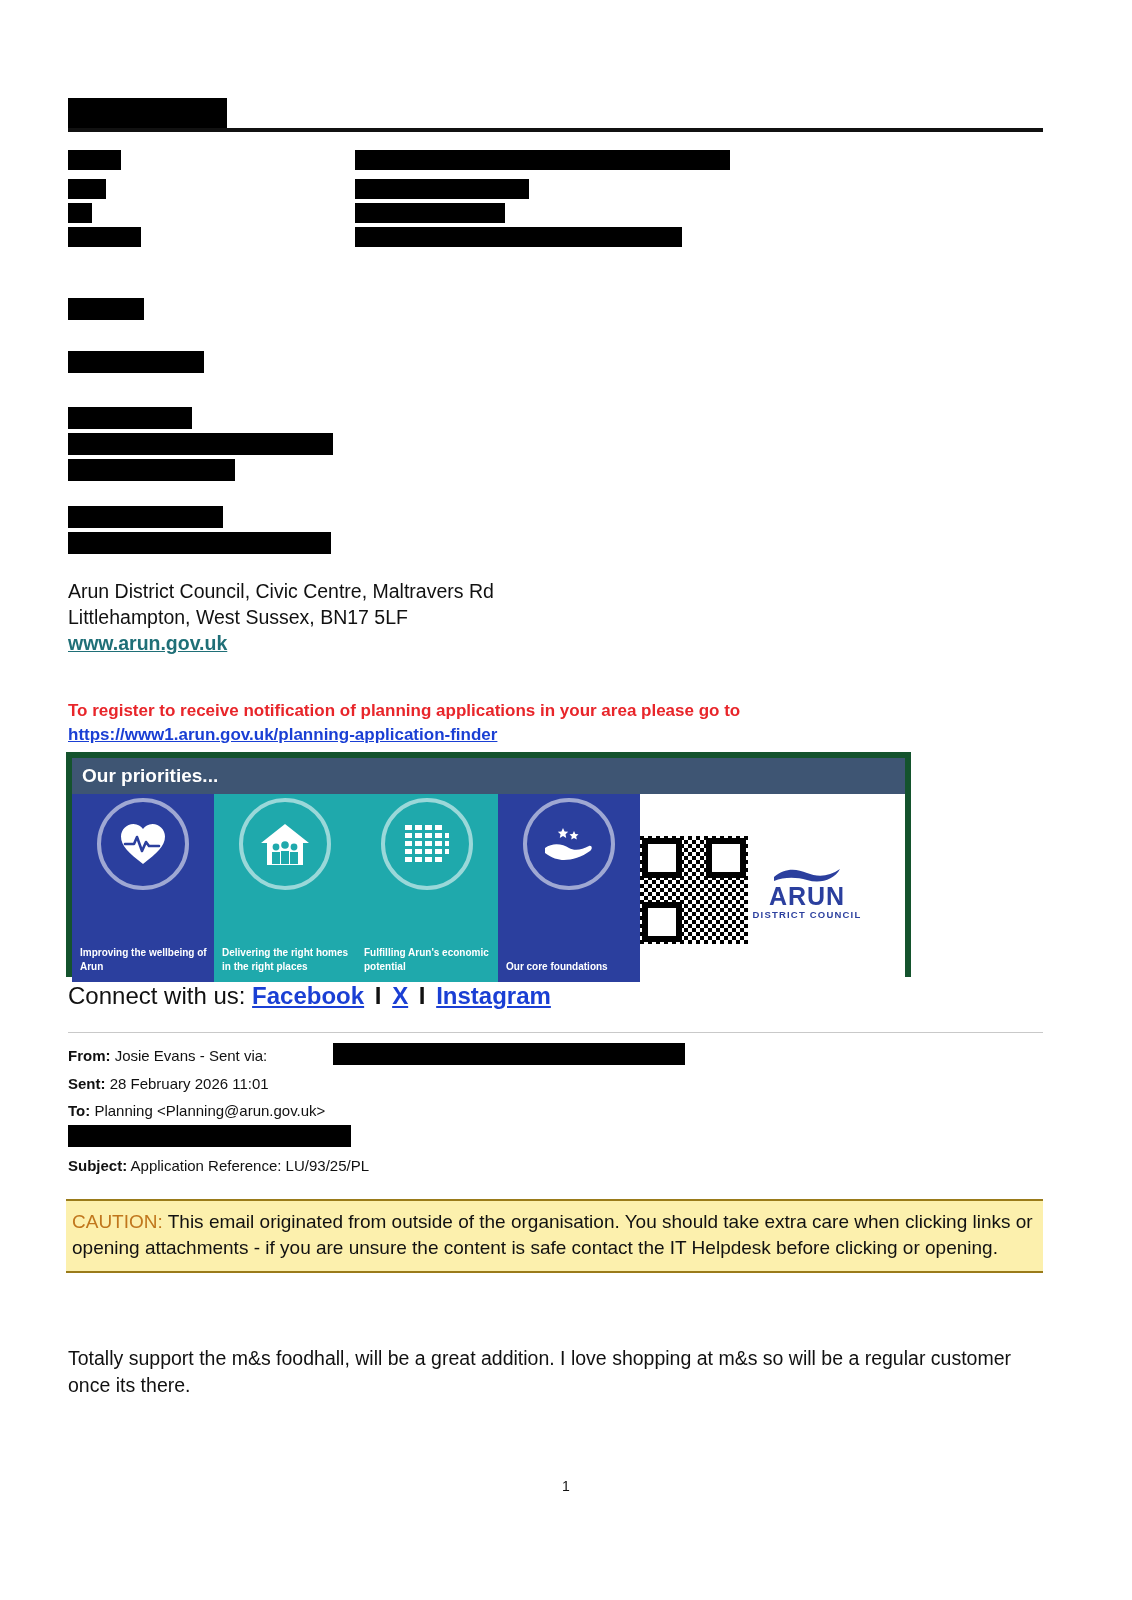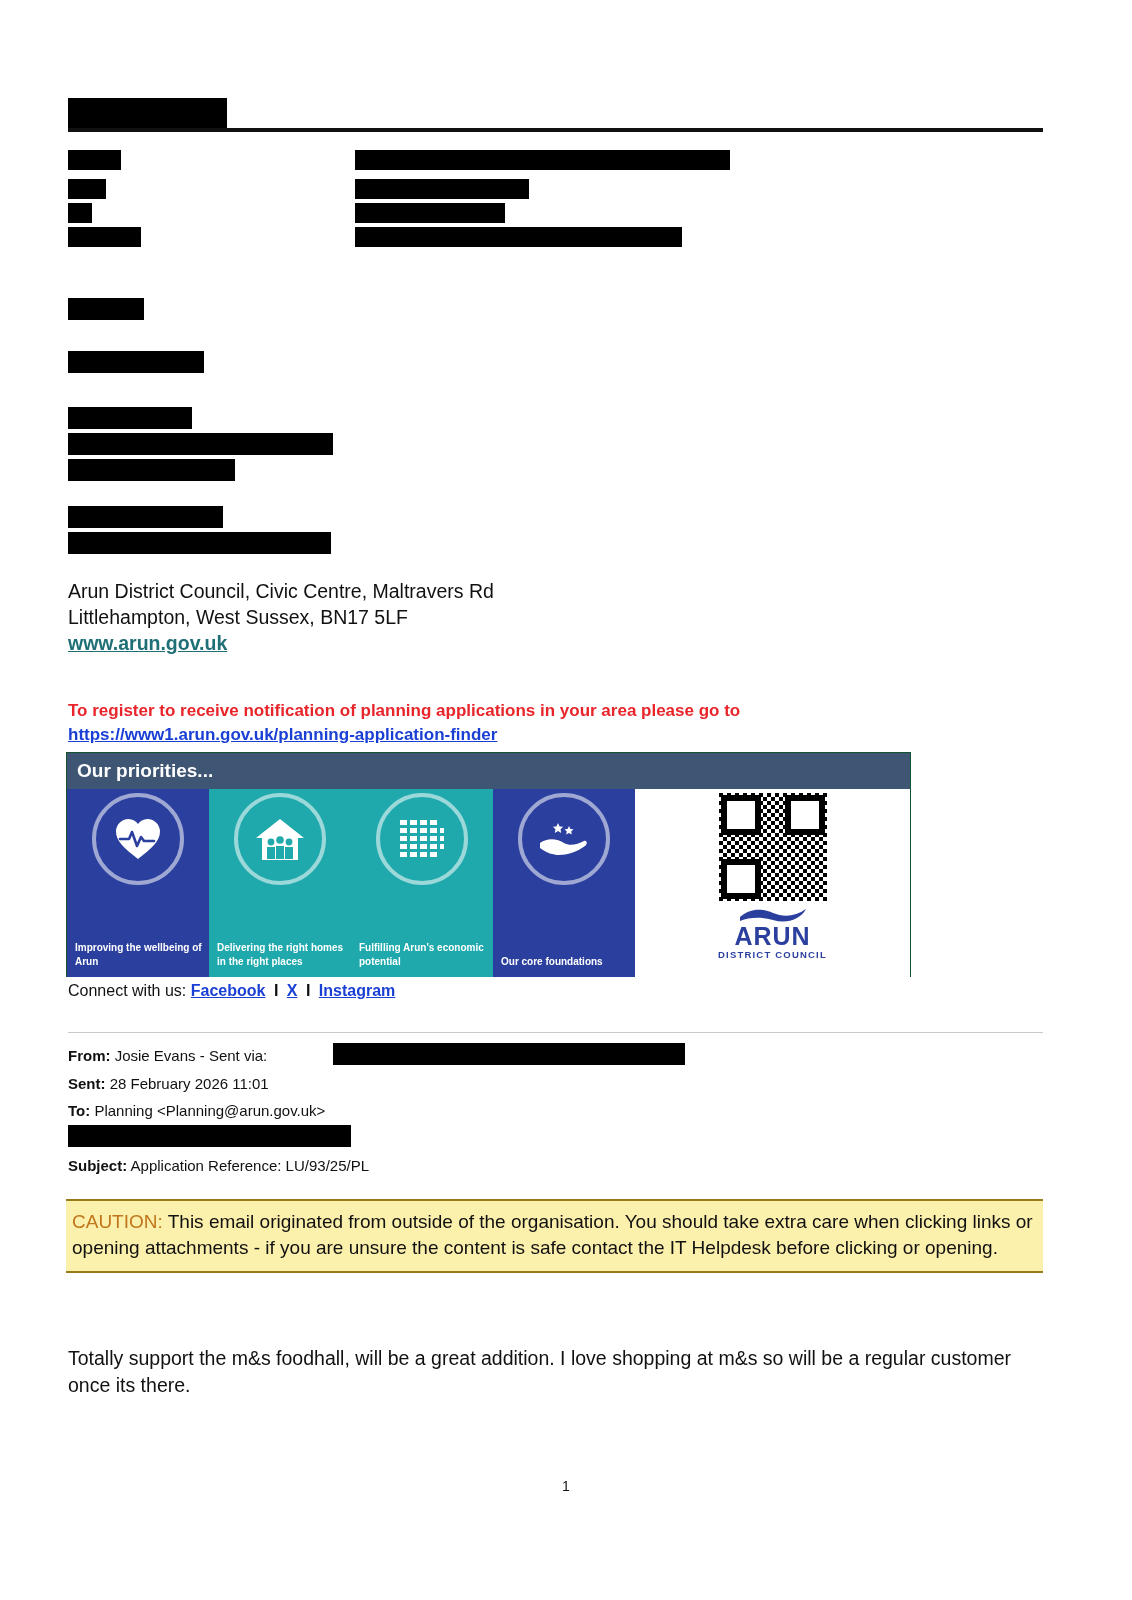--- a/index.html
+++ b/index.html
@@ -69,21 +69,21 @@
     text-decoration: underline;
   }
 
   
   .banner {
     position: absolute;
     left: 66px;
     top: 752px;
     width: 845px;
     height: 225px;
-    border: 1px solid #14532d;
+    border: 6px solid #14532d;
     box-sizing: border-box;
     background: #ffffff;
   }
   .banner-title {
     height: 36px;
     background: #3e5573;
     color: #ffffff;
     font-size: 19px;
     font-weight: bold;
     display: flex;
@@ -126,21 +126,21 @@
     display: flex;
     align-items: center;
     justify-content: center;
   }
   .circ svg { display: block; }
 
   .qr-cell {
     flex: 1 1 auto;
     background: #ffffff;
     display: flex;
-    flex-direction: column;
+    flex-direction: row;
     align-items: center;
     justify-content: flex-start;
     padding-top: 4px;
     box-sizing: border-box;
   }
   .qr {
     width: 108px;
     height: 108px;
     background:
       repeating-linear-gradient(0deg, #000 0 4px, #fff 4px 8px),
@@ -181,21 +181,21 @@
     font-size: 9.5px;
     font-weight: bold;
     letter-spacing: 1.2px;
   }
 
   
   .connect {
     position: absolute;
     left: 68px;
     top: 982px;
-    font-size: 16px;
+    font-size: 24px;
     color: #111111;
   }
   .connect a {
     color: #1a3fd4;
     font-weight: bold;
     text-decoration: underline;
   }
   .connect .sep { font-weight: bold; padding: 0 4px; }
 
   

